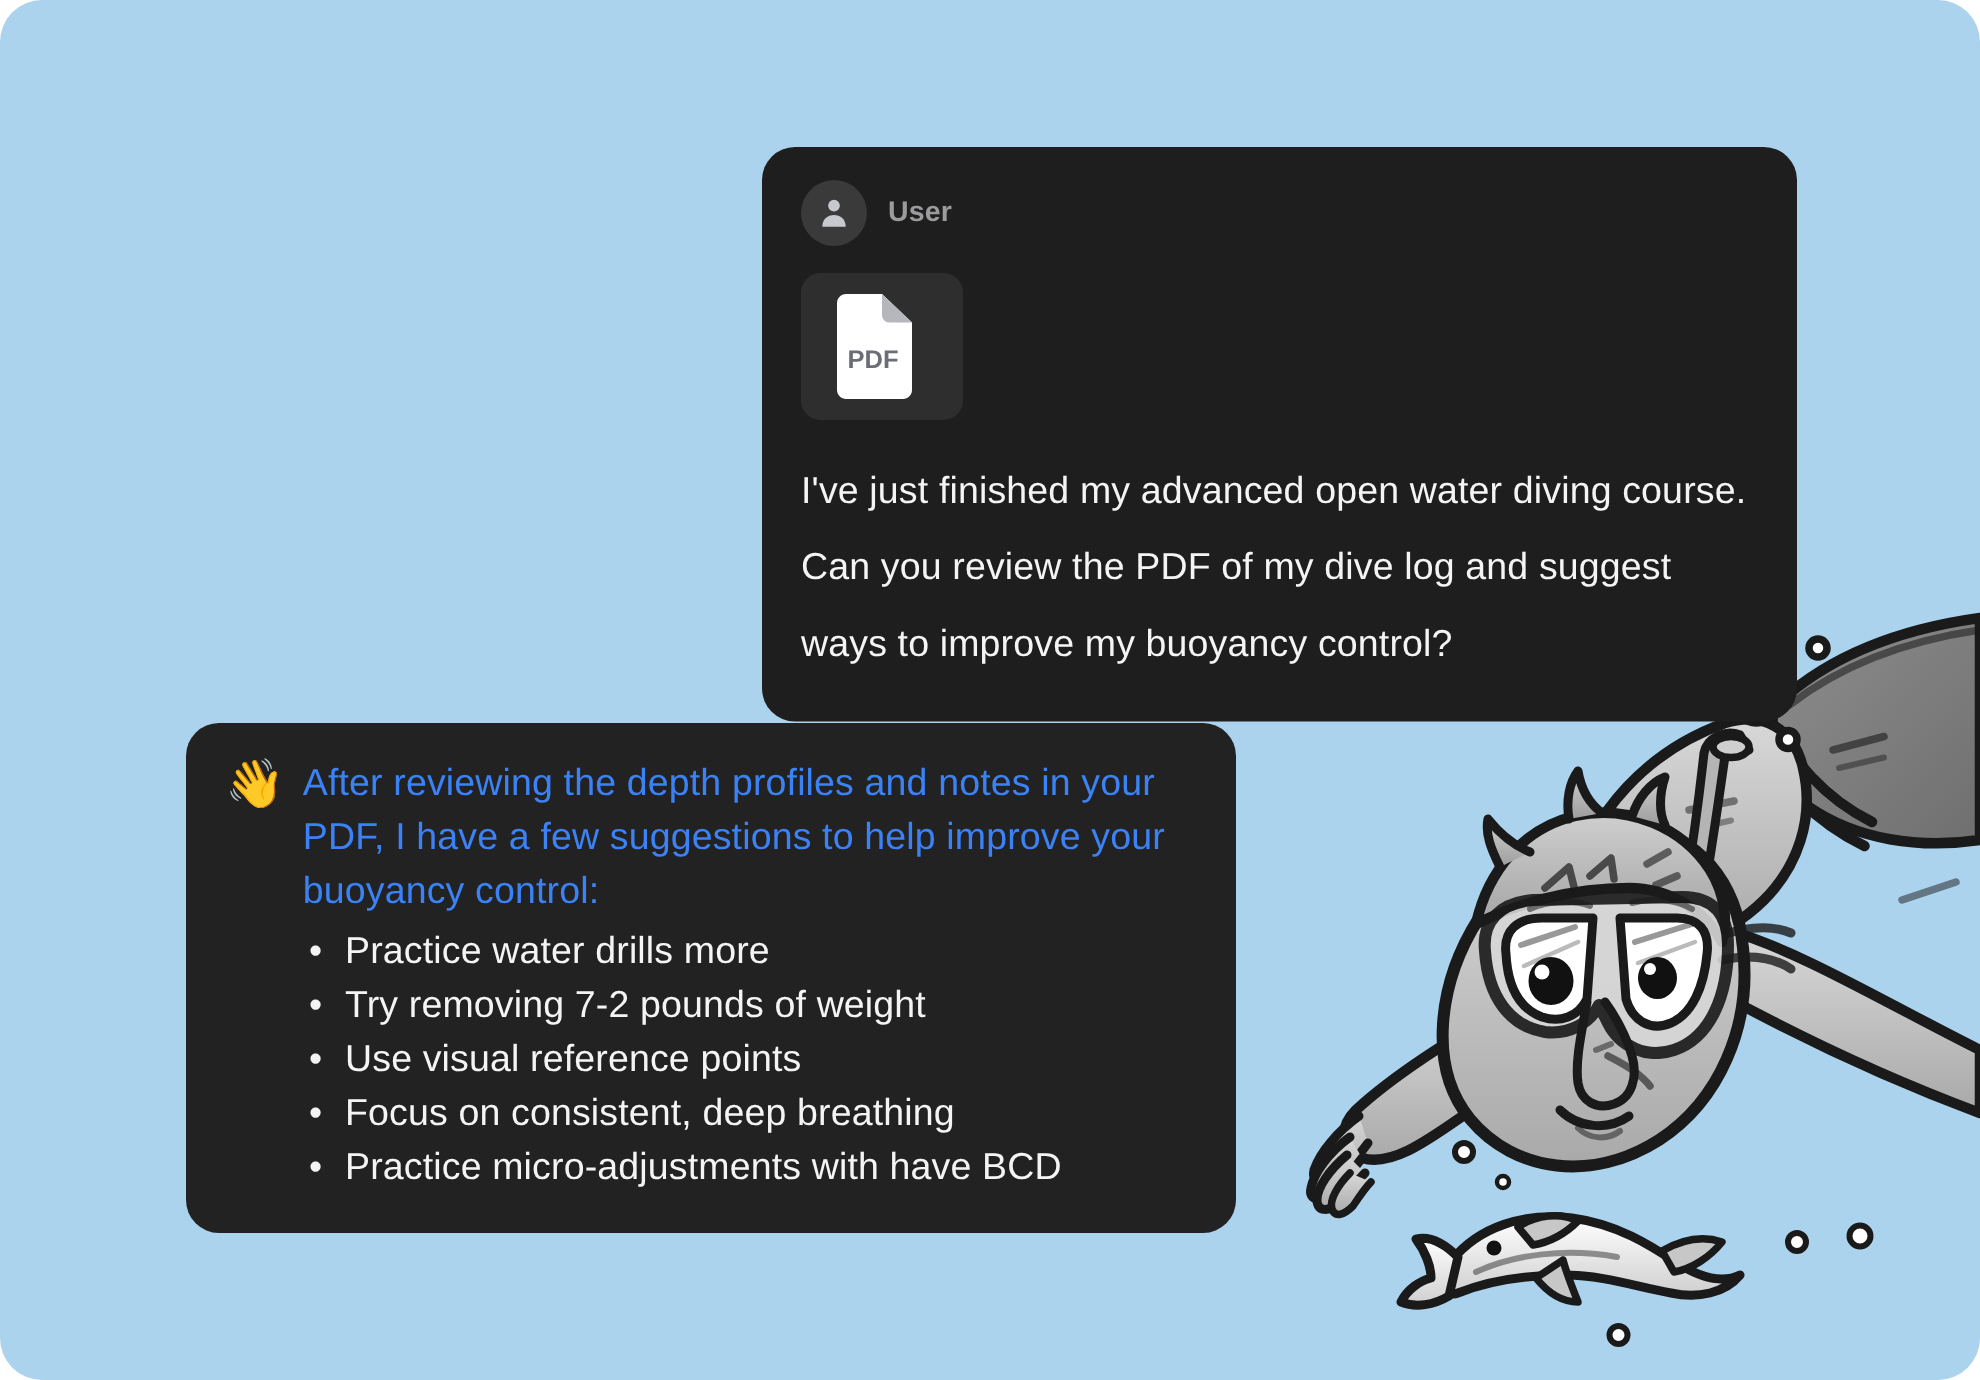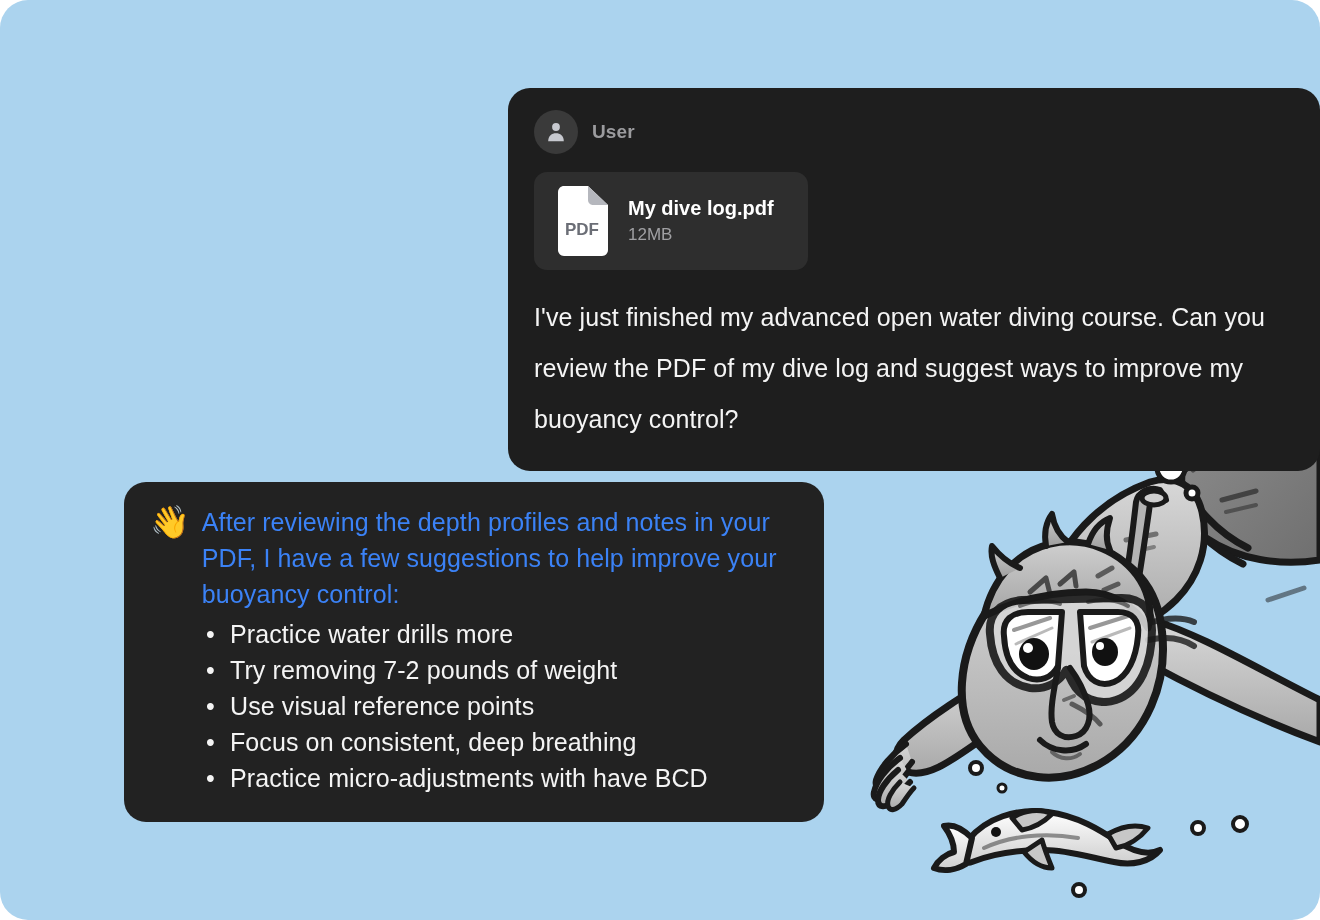--- a/index.html
+++ b/index.html
@@ -23,22 +23,22 @@
     inset: 0;
     width: 1320px;
     height: 920px;
     pointer-events: none;
   }
 
   
   .bubble-user {
     position: absolute;
     left: 508px;
-    top: 88px;
-    width: 812px;
+    top: 98px;
+    width: 690px;
     background: #1e1e1e;
     border-radius: 22px;
     padding: 22px 26px 26px 26px;
     box-sizing: border-box;
   }
   .user-head {
     display: flex;
     align-items: center;
     gap: 14px;
     margin-bottom: 18px;
@@ -308,24 +308,20 @@
     </div>
 
     <div class="file-card">
       <span class="pdf-icon">
         <svg width="56" height="70" viewBox="0 0 56 70" aria-hidden="true">
           <path d="M6 6 C6 2.7 8.7 0 12 0 L36 0 L56 19 L56 64 C56 67.3 53.3 70 50 70 L12 70 C8.7 70 6 67.3 6 64 Z" fill="#ffffff"></path>
           <path d="M36 0 L56 19 L41 19 C38.2 19 36 16.8 36 14 Z" fill="#b5b7bd"></path>
           <text x="30" y="49" text-anchor="middle" font-family="Liberation Sans, sans-serif" font-size="17" font-weight="bold" fill="#6b6e76">PDF</text>
         </svg>
       </span>
-      <span class="file-meta">
-        <span class="file-name">My dive log.pdf</span>
-        <span class="file-size">12MB</span>
-      </span>
     </div>
 
     <div class="user-text">I've just finished my advanced open water diving course. Can you review the PDF of my dive log and suggest ways to improve my buoyancy control?</div>
   </div>
 
   <div class="bubble-assistant">
     <div class="assist-intro">
       <span class="wave-emoji">👋</span>
       <span class="assist-text">After reviewing the depth profiles and notes in your PDF, I have a few suggestions to help improve your buoyancy control:</span>
     </div>

